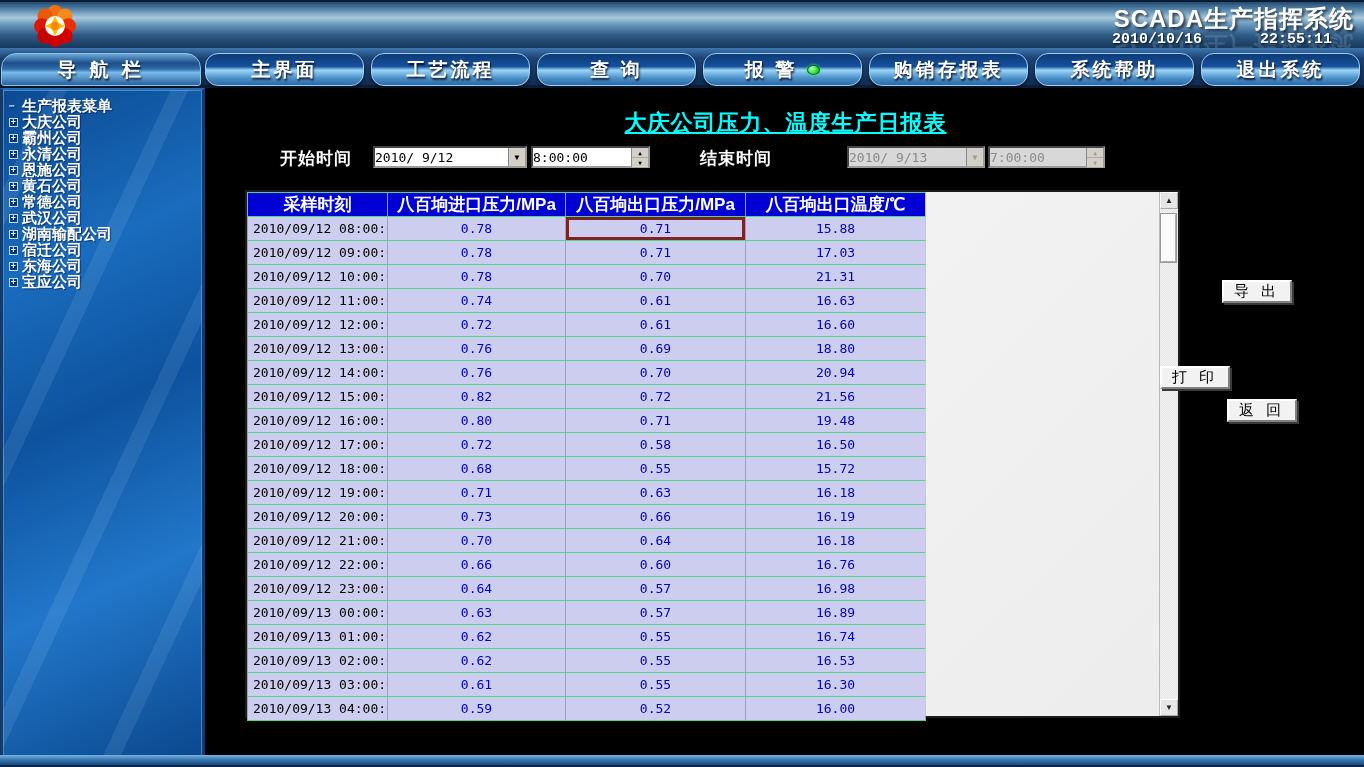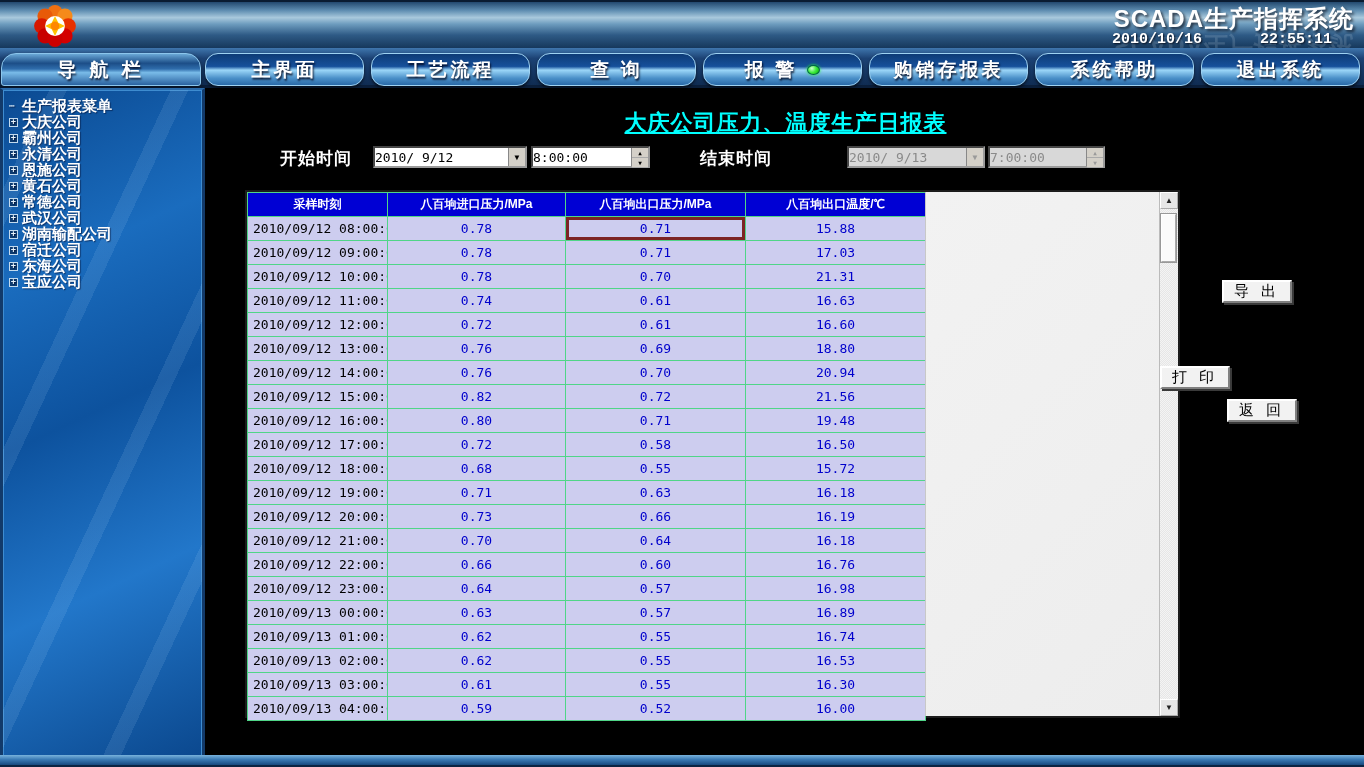--- a/index.html
+++ b/index.html
@@ -73,21 +73,21 @@
   .disabled { background:#d8d8d8;margin-left:23px; }
   .disabled .val { color:#8a8a8a; }
   .disabled .dd-btn, .disabled .spin-col span { color:#9a9a9a; }
 
   
   .table-wrap { position:absolute; left:245px; top:190px; width:935px; height:528px;
     background:#efefef; border:2px solid #1c1c1c; display:flex; }
   .grid-area { width:678px; flex:none; }
   table.report { border-collapse:collapse; table-layout:fixed; width:678px; }
   col.c0 { width:140px; } col.c1 { width:178px; } col.c2 { width:180px; } col.c3 { width:180px; }
-  .report th { height:24px; background:#0000d4; color:#fff; font-size:12px; font-weight:bold;
+  .report th { height:24px; background:#0000d4; color:#fff; font-size:17px; font-weight:bold;
     border:1px solid #50d588; text-align:center; white-space:nowrap; overflow:hidden; }
   .report td { height:24px; background:#cdcdef; border:1px solid #50d588;
     font-family:"DejaVu Sans Mono", monospace; font-size:13px; color:#0000cc;
     text-align:center; white-space:nowrap; overflow:hidden; cursor:default; }
   .report td.ts { color:#000; text-align:left; padding-left:5px; }
   .report td.selected { box-shadow:inset 0 0 0 3px #7c2424; }
   .filler { flex:1; background:linear-gradient(135deg,#f2f2f2 0%,#ededed 100%); border-left:1px solid #c8c8c8; }
   .vscroll { width:19px; flex:none; background:#ececec; border-left:1px solid #bbb;
     display:flex; flex-direction:column; font-size:8px; }
   .sb-btn { height:17px; background:#e6e6e6; border:1px outset #fff; color:#222;

